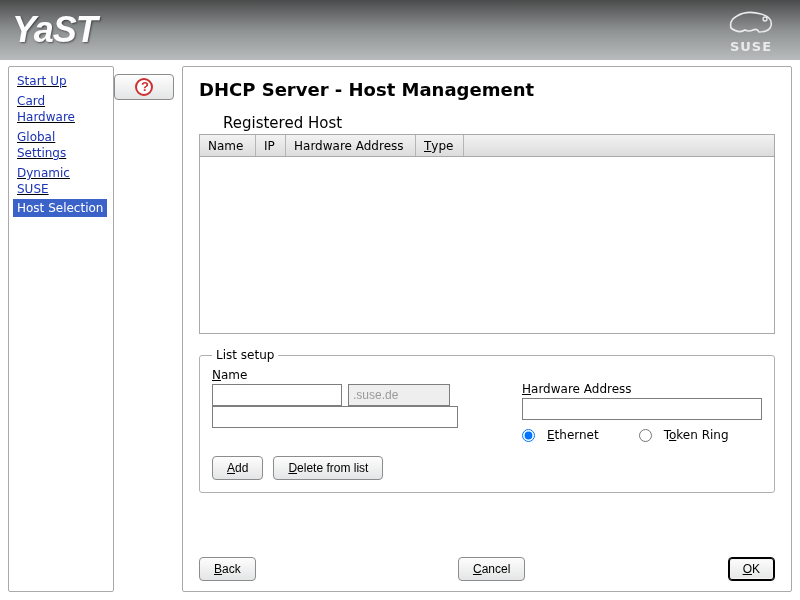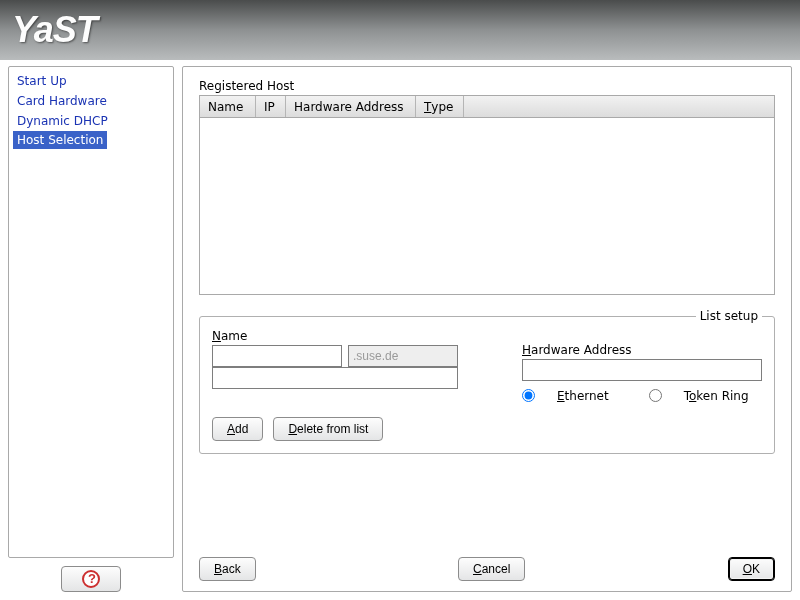--- a/index.html
+++ b/index.html
@@ -50,21 +50,21 @@
   }
   .body-row {
     display: flex;
     height: 540px;
     padding: 6px 8px 8px 8px;
     gap: 8px;
   }
   .sidebar-wrap {
     width: 200px;
     display: flex;
-    flex-direction: column;
+    text-decoration: underline;
   }
   .sidebar {
     flex: 1;
     border: 1px solid #a9a9a9;
     border-radius: 2px;
     background: #fff;
     padding: 4px 0;
   }
   .nav-item {
     padding: 2px 8px;
@@ -123,22 +123,23 @@
     padding: 12px 16px 10px 16px;
     display: flex;
     flex-direction: column;
   }
   h1.page-title {
     margin: 0 0 14px 0;
     font-size: 18px;
     font-weight: bold;
   }
   .section-label {
-    font-size: 12px;
+    font-size: 15px;
     margin-bottom: 2px;
+    margin-left: 24px;
   }
   .table-wrap {
     border: 1px solid #a9a9a9;
     height: 200px;
     background: #fff;
   }
   .thead {
     display: flex;
     background: linear-gradient(to bottom, #f2f2f2, #dcdcdc);
     border-bottom: 1px solid #a9a9a9;
@@ -161,21 +162,20 @@
   .th.flex { flex: 1; border-right: none; }
   fieldset.list-setup {
     margin: 14px 0 8px 0;
     border: 1px solid #b0b0b0;
     border-radius: 3px;
     padding: 6px 12px 12px 12px;
   }
   fieldset.list-setup legend {
     padding: 0 4px;
     font-size: 12px;
-    text-align: right;
   }
   .setup-row {
     display: flex;
     gap: 30px;
   }
   .left-col, .right-col { display: flex; flex-direction: column; }
   .left-col { width: 280px; }
   .right-col { flex: 1; padding-top: 14px; }
   label.fld { font-size: 12px; margin-bottom: 2px; }
   label.fld .ul { text-decoration: underline; }
@@ -185,33 +185,33 @@
     padding: 2px 4px;
     font-size: 12px;
     background: #fff;
   }
   input.txt.disabled {
     background: #eeeeee;
     color: #9a9a9a;
   }
   .name-row { display: flex; gap: 6px; }
   .name-row input:first-child { width: 130px; }
-  .name-row input:last-child { width: 110px; }
+  .name-row input:last-child { width: 102px; }
   .ip-row input { width: 246px; }
   .hw-row input { width: 240px; }
   .radio-row {
     display: flex;
     gap: 40px;
     margin-top: 8px;
     align-items: center;
   }
   .radio {
     display: inline-flex;
-    align-items: flex-start;
-    gap: 22px;
+    align-items: flex-end;
+    gap: 12px;
     cursor: pointer;
   }
   .radio input { margin: 0; }
   .radio .ul { text-decoration: underline; }
   .list-btn-row {
     display: flex;
     gap: 10px;
     margin-top: 14px;
   }
   .bottom-row {
@@ -220,39 +220,48 @@
     justify-content: space-between;
     align-items: center;
     padding-top: 8px;
   }
 </style>
 </head>
 <body>
 
 <div class="header">
   <div class="yast-logo">YaST</div>
+  <div class="suse-logo">
+    <svg class="gecko" viewBox="0 0 48 30">
+      <path d="M4 20 Q2 12 10 8 Q20 2 34 6 Q46 9 44 18 Q42 24 32 24 Q30 20 26 22 Q22 24 18 22 Q12 26 4 20 Z" fill="none" stroke="#e9eaea" stroke-width="1.6"></path>
+      <circle cx="38" cy="11" r="2" fill="none" stroke="#e9eaea" stroke-width="1.4"></circle>
+    </svg>
+    <div class="txt">SUSE</div>
+  </div>
 </div>
 
 <div class="body-row">
 
   <div class="sidebar-wrap">
     <div class="sidebar">
       <div class="nav-item">Start Up</div>
       <div class="nav-item">Card Hardware</div>
-      <div class="nav-item">Dynamic DHCP</div>
+      <div class="nav-item">Global Settings</div>
+      <div class="nav-item">Dynamic SUSE</div>
       <div><span class="nav-item selected">Host Selection</span></div>
     </div>
     <div class="help-btn-row">
       <button class="btn help-btn">
         <span class="help-icon"></span>
       </button>
     </div>
   </div>
 
   <div class="main">
+    <h1 class="page-title">DHCP Server - Host Management</h1>
 
     <div class="section-label">Registered Host</div>
     <div class="table-wrap">
       <div class="thead">
         <div class="th name">Name</div>
         <div class="th ip">IP</div>
         <div class="th hw">Hardware Address</div>
         <div class="th type">
             <span class="ul">T</span>
             <span>ype</span>

